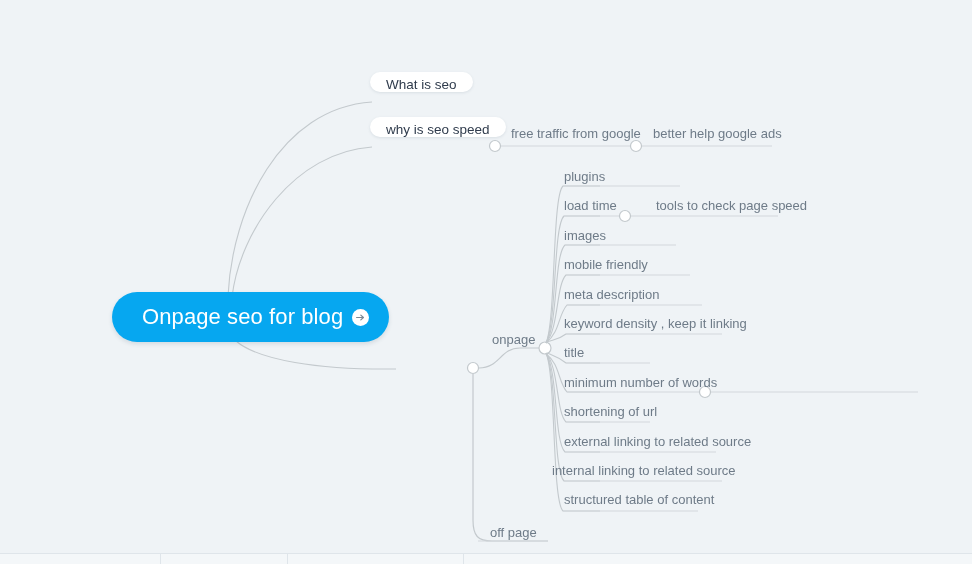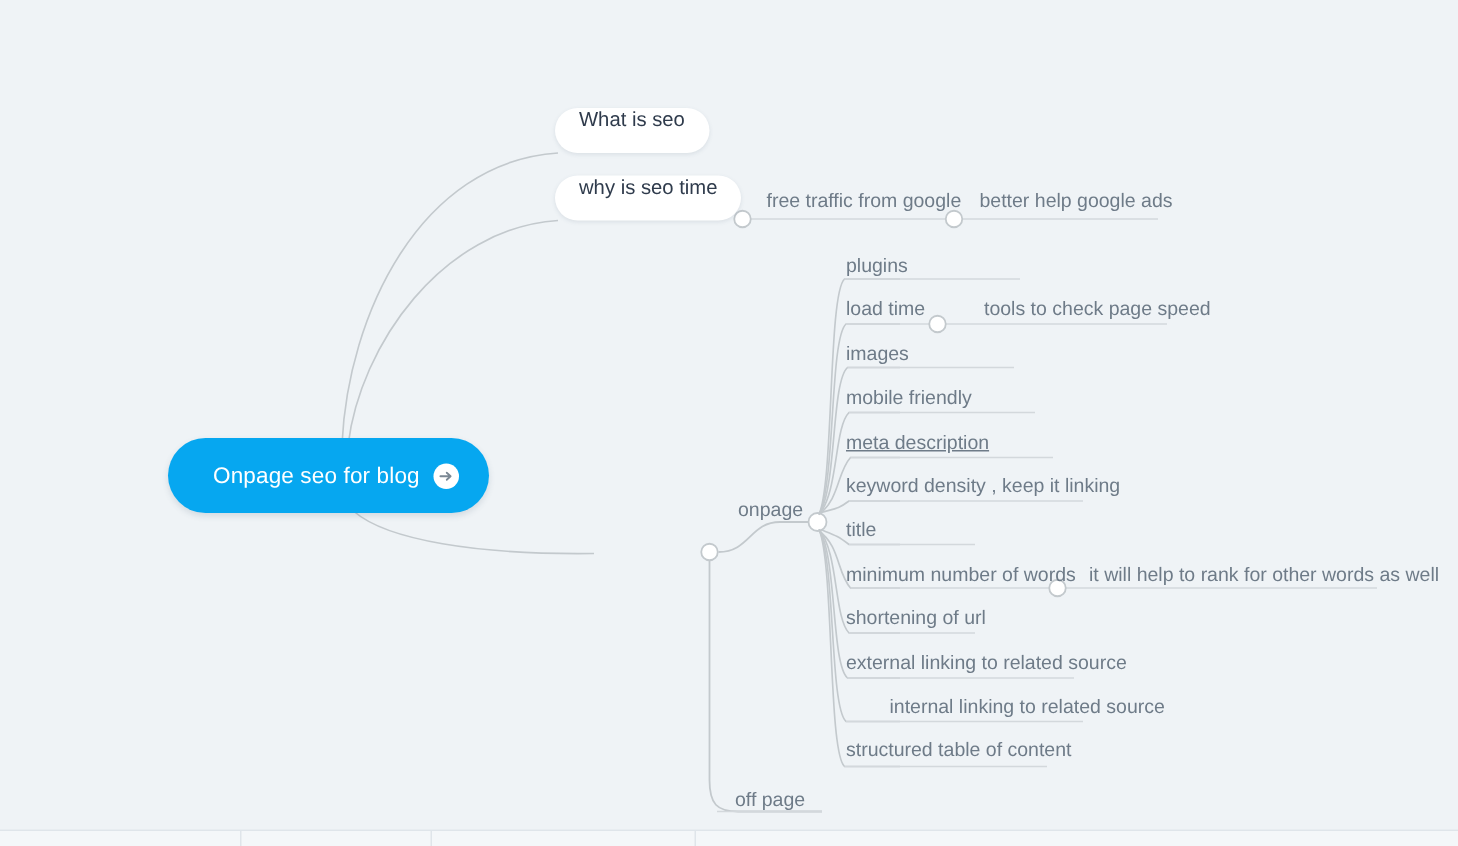--- a/index.html
+++ b/index.html
@@ -62,42 +62,42 @@
     display: flex;
     align-items: center;
     gap: 9px;
     background: #06a7f0;
     border-radius: 25px;
     box-shadow: 0 2px 4px rgba(60,90,110,.16);
     white-space: nowrap;
   }
   .root-label {
     color: #ffffff;
-    font-size: 15px;
+    font-size: 22px;
     letter-spacing: .1px;
   }
   .root-arrow {
     width: 17px;
     height: 17px;
     border-radius: 50%;
     background: #ffffff;
     display: flex;
     align-items: center;
     justify-content: center;
     flex: 0 0 auto;
   }
   .root-arrow svg { display: block; }
 
   
   .pill {
     position: absolute;
-    height: 30px;
+    height: 20px;
     padding: 0 16px;
     display: flex;
-    align-items: flex-start;
+    align-items: flex-end;
     background: #ffffff;
     border-radius: 16px;
     box-shadow: 0 1px 3px rgba(70,95,115,.13);
     color: #2f3b4c;
     font-size: 13.5px;
     white-space: nowrap;
   }
   .pill.n-what  { left: 370px; top: 72px; }
   .pill.n-why   { left: 370px; top: 117px; }
   .pill.n-types { left: 370px; top: 339px; }
@@ -192,21 +192,21 @@
         <path d="M3.2 8h8.2M8.4 5.1 11.6 8l-3.2 2.9" fill="none" stroke="#7b8894" stroke-width="1.5" stroke-linecap="round" stroke-linejoin="round"></path>
       </svg>
     </span>
   </div>
 
   <div class="pill n-what">
     <span>What is seo</span>
   </div>
 
   <div class="pill n-why">
-    <span>why is seo time</span>
+    <span>why is seo speed</span>
   </div>
 
 
   <div class="leaf" style="left:511px; top:127px;">
     <span>free traffic from google</span>
   </div>
 
   <div class="leaf" style="left:653px; top:127px;">
     <span>better help google ads</span>
   </div>
@@ -232,49 +232,46 @@
   </div>
 
   <div class="leaf" style="left:564px; top:229px;">
     <span>images</span>
   </div>
 
   <div class="leaf" style="left:564px; top:258px;">
     <span>mobile friendly</span>
   </div>
 
-  <div class="leaf" style="left:564px; top:288px;text-decoration:underline;">
+  <div class="leaf" style="left:564px; top:288px;">
     <span>meta description</span>
   </div>
 
   <div class="leaf" style="left:564px; top:317px;">
     <span>keyword density , keep it linking</span>
   </div>
 
   <div class="leaf" style="left:564px; top:346px;">
     <span>title</span>
   </div>
 
   <div class="leaf" style="left:564px; top:376px;">
     <span>minimum number of words</span>
   </div>
 
-  <div class="leaf" style="left:726px; top:376px;">
-    <span>it will help to rank for other words as well</span>
-  </div>
 
   <div class="leaf" style="left:564px; top:405px;">
     <span>shortening of url</span>
   </div>
 
   <div class="leaf" style="left:564px; top:435px;">
     <span>external linking to related source</span>
   </div>
 
-  <div class="leaf" style="left:593px; top:464px;">
+  <div class="leaf" style="left:552px; top:464px;">
     <span>internal linking to related source</span>
   </div>
 
   <div class="leaf" style="left:564px; top:493px;">
     <span>structured table of content</span>
   </div>
 
   <div class="bottom-bar">
     <div class="divider" style="left:160px;"></div>
     <div class="divider" style="left:287px;"></div>

